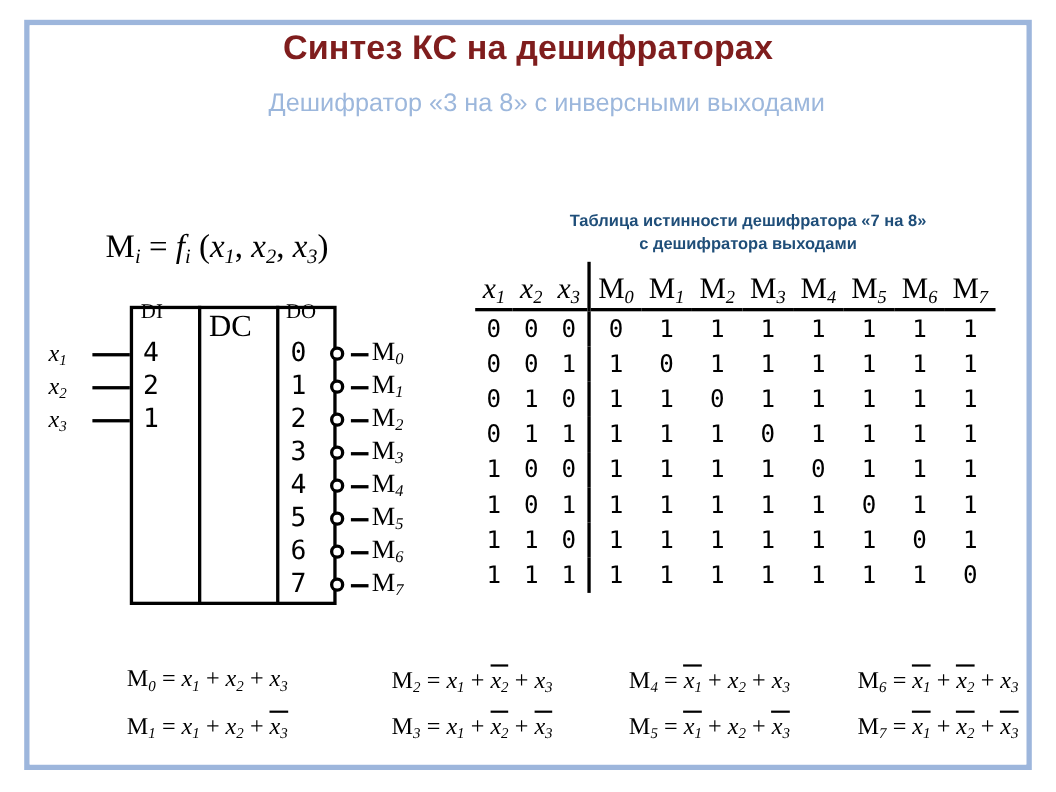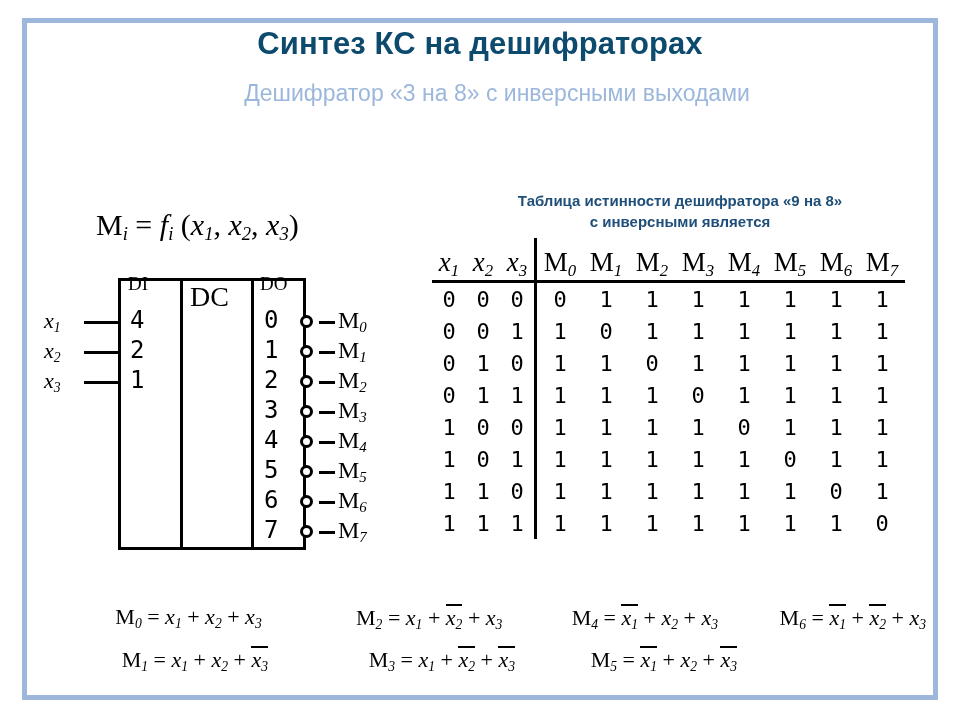--- a/index.html
+++ b/index.html
@@ -31,21 +31,21 @@
     box-sizing: border-box;
   }
 
   
   #title {
     position: absolute;
     left: 0; top: 26px; width: 960px;
     text-align: center;
     font-size: 31px;
     font-weight: bold;
-    color: #0c4a6e;
+    color: #7f1d1d;
     letter-spacing: 0.1px;
   }
   #subtitle {
     position: absolute;
     left: 0; top: 80px; width: 960px;
     text-align: center;
     font-size: 23px;
     font-weight: normal;
     color: #9CB7DC;
     margin-left: 17px;
@@ -285,22 +285,22 @@
         <div class="out-wire" style="top: 229px;"></div>
         <div class="out-label math" style="top: 215px;"><span><span class="mup">M</span><sub>6</sub></span></div>
         <div class="do-index" style="top: 244px;">7</div>
         <div class="bubble" style="top: 253px;"></div>
         <div class="out-wire" style="top: 259px;"></div>
         <div class="out-label math" style="top: 245px;"><span><span class="mup">M</span><sub>7</sub></span></div>
       </div>
   </div>
 
   <div id="tt-caption">
-    <div>Таблица истинности дешифратора «9 на 8»</div>
-    <div>с инверсными является</div>
+    <div>Таблица истинности дешифратора «7 на 8»</div>
+    <div>с дешифратора выходами</div>
   </div>
 
   <div id="tt">
     <table>
       <thead>
         <tr>
             <th class="xh"><span><span class="mi">x</span><sub>1</sub></span></th>
             <th class="xh"><span><span class="mi">x</span><sub>2</sub></span></th>
             <th class="xh divider"><span><span class="mi">x</span><sub>3</sub></span></th>
             <th class="mh"><span><span class="mup">M</span><sub>0</sub></span></th>
@@ -440,16 +440,19 @@
       <div class="eq-row">
         <div class="eq-c0">
           <div class="eq math"><span><span class="mup">M</span><sub>1</sub></span><span> = </span><span><span class="mi">x</span><sub>1</sub></span><span> + </span><span><span class="mi">x</span><sub>2</sub></span><span> + </span><span class="ovl"><span class="mi">x</span><sub>3</sub></span></div>
         </div>
         <div class="eq-c1">
           <div class="eq math"><span><span class="mup">M</span><sub>3</sub></span><span> = </span><span><span class="mi">x</span><sub>1</sub></span><span> + </span><span class="ovl"><span class="mi">x</span><sub>2</sub></span><span> + </span><span class="ovl"><span class="mi">x</span><sub>3</sub></span></div>
         </div>
         <div class="eq-c2">
           <div class="eq math"><span><span class="mup">M</span><sub>5</sub></span><span> = </span><span class="ovl"><span class="mi">x</span><sub>1</sub></span><span> + </span><span><span class="mi">x</span><sub>2</sub></span><span> + </span><span class="ovl"><span class="mi">x</span><sub>3</sub></span></div>
         </div>
+        <div class="eq-c3">
+          <div class="eq math"><span><span class="mup">M</span><sub>7</sub></span><span> = </span><span class="ovl"><span class="mi">x</span><sub>1</sub></span><span> + </span><span class="ovl"><span class="mi">x</span><sub>2</sub></span><span> + </span><span class="ovl"><span class="mi">x</span><sub>3</sub></span></div>
+        </div>
       </div>
     </div>
 
 </div>
 
 </body></html>

